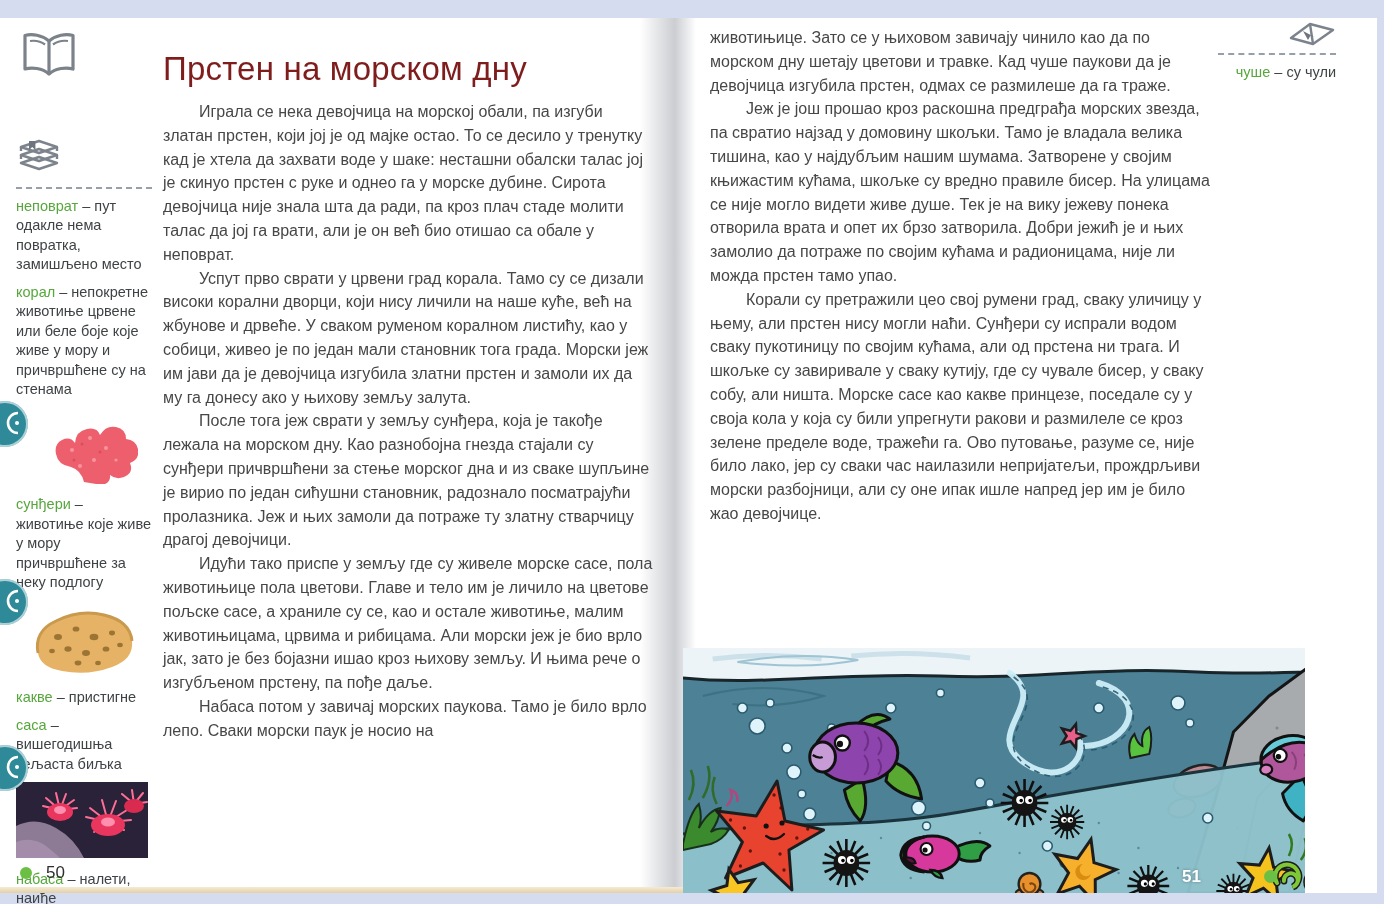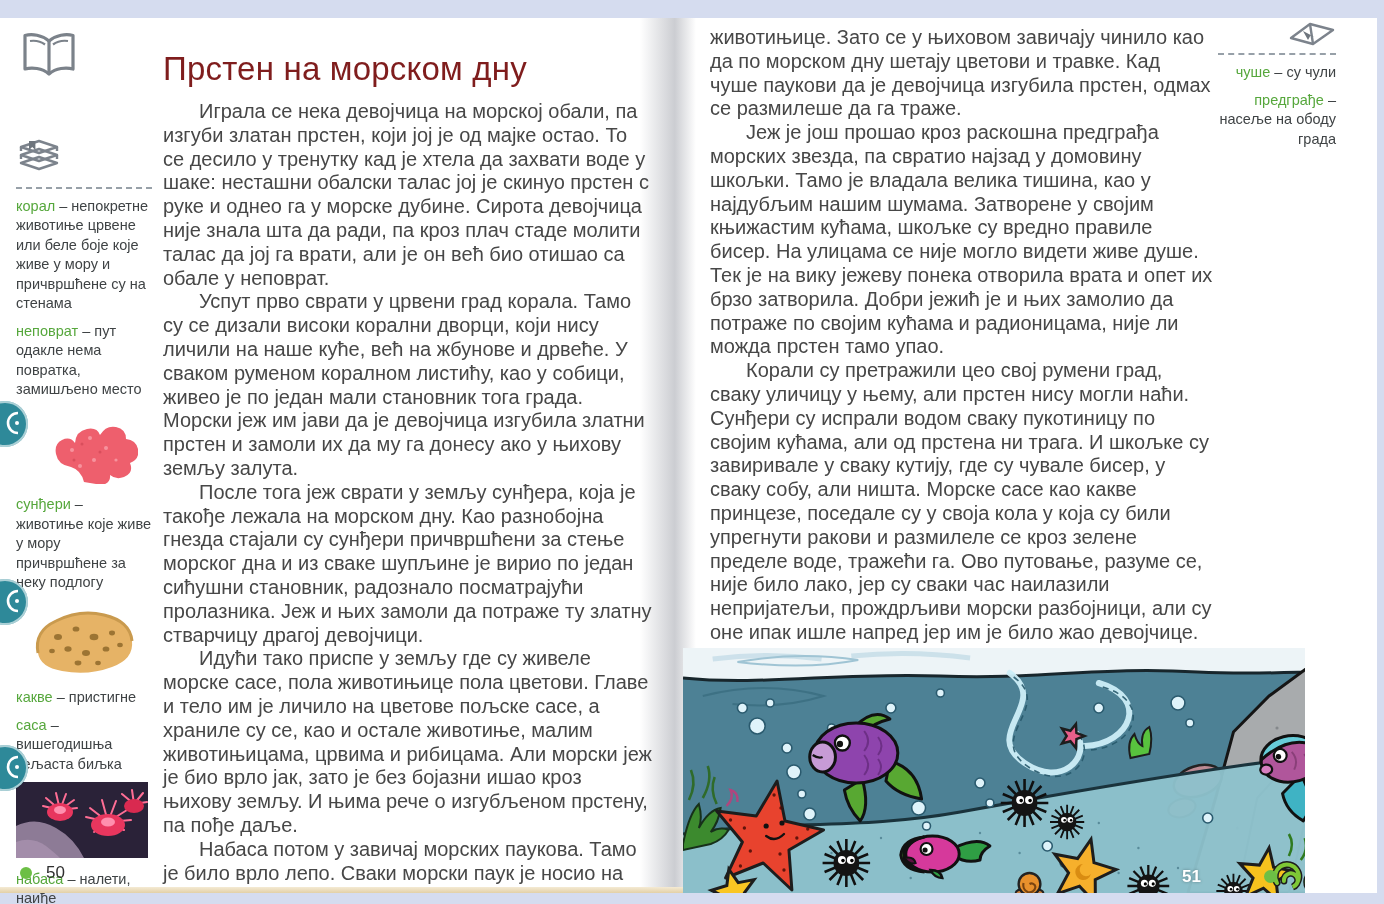--- a/index.html
+++ b/index.html
@@ -12,21 +12,21 @@
   .book{position:absolute;top:18px;left:0;width:1377px;height:875px;background:#ffffff;}
   .spine{position:absolute;left:640px;top:0;width:56px;height:875px;
     background:linear-gradient(90deg,rgba(110,115,130,0) 0%,rgba(85,90,105,.30) 62%,rgba(110,115,130,0) 100%);}
   .page-bottom-edge{position:absolute;left:0;top:869px;width:700px;height:6px;
     background:linear-gradient(#f4ead4,#e3d0a6);}
 
   
   .open-book-icon{position:absolute;left:20px;top:13px;}
   .lesson-title{position:absolute;left:163px;top:10px;font-size:33px;font-weight:500;
     color:#7f1d1d;letter-spacing:.2px;}
-  .story{position:absolute;color:#474747;font-size:20px;line-height:23.8px;text-align:left;}
+  .story{position:absolute;color:#474747;font-size:16px;line-height:23.8px;text-align:left;}
   .story-left{left:163px;top:82px;width:490px;}
   .story-right{left:710px;top:8px;width:503px;}
   .story p{margin:0;text-indent:36px;}
   .story p.no-indent{text-indent:0;}
 
   
   .sidebar-left{position:absolute;left:16px;top:112px;width:136px;
     font-size:14.5px;line-height:19.5px;color:#3f4345;}
   .sidebar-right{position:absolute;left:1218px;top:0;width:118px;
     font-size:14.5px;line-height:19.5px;color:#3f4345;text-align:right;}
@@ -87,26 +87,26 @@
         <path d="M5,33 L23,39 L41,33 L23,27 Z"></path>
         <path d="M5,25 L23,31 L41,25 L23,19 Z"></path>
         <path d="M5,17 L23,23 L41,17 L23,11 Z"></path>
         <path d="M5,17 L5,21 M41,17 L41,21 M5,25 L5,29 M41,25 L41,29"></path>
         <path d="M13,11 l0,9 l3.2,-3 l3.2,3 l0,-9" fill="#6e757d" stroke="none"></path>
       </svg>
     </span>
     <div class="dashed-divider"></div>
 
     <p class="vocab-entry">
+      <span class="vterm">неповрат</span>
+      <span>– пут одакле нема повратка, замишљено место</span>
+    </p>
+    <p class="vocab-entry">
       <span class="vterm">корал</span>
       <span>– непокретне животиње црвене или беле боје које живе у мору и причвршћене су на стенама</span>
-    </p>
-    <p class="vocab-entry">
-      <span class="vterm">неповрат</span>
-      <span>– пут одакле нема повратка, замишљено место</span>
     </p>
 
     <span class="photo coral-photo">
       <svg width="106" height="76" viewBox="0 0 106 76">
         <path d="M52,74 q-3,-12 -13,-15 q-13,-2 -15,-13 q-2,-10 6,-14 q8,-4 13,3 q1,-12 12,-14 q10,-2 13,6 q6,-10 16,-8 q10,2 10,12 q10,1 12,10 q2,10 -8,14 q4,10 -6,14 q-8,3 -14,-2 q1,8 -8,10 z" fill="#ee5f6d"></path>
         <g fill="#f9a0aa" opacity=".8">
           <circle cx="40" cy="42" r="2"></circle>
             <circle cx="58" cy="30" r="2"></circle>
             <circle cx="74" cy="40" r="2"></circle>
           <circle cx="62" cy="52" r="2"></circle>
@@ -223,24 +223,20 @@
       <svg width="48" height="30" viewBox="0 0 48 30" fill="none" stroke="#7c838c" stroke-width="2.4" stroke-linejoin="round">
         <path d="M3,20 L22,6 L45,12 L25,26 Z"></path>
         <path d="M22,6 L25,26"></path>
         <path d="M15,13 l5,9 l2.5,-4.5 l4,1.5 z" fill="#6e757d" stroke="none"></path>
       </svg>
     </span>
     <div class="dashed-divider"></div>
     <p class="vocab-entry">
       <span class="vterm">чуше</span>
       <span>– су чули</span>
-    </p>
-    <p class="vocab-entry">
-      <span class="vterm">предграђе</span>
-      <span>– насеље на ободу града</span>
     </p>
   </div>
 
   <div class="illustration">
     <svg width="694" height="245" viewBox="0 0 701 245" preserveAspectRatio="none">
       <rect width="701" height="245" fill="#edf4f7"></rect>
       <g fill="none" stroke="#c9dfe9" stroke-width="5" opacity=".9">
         <path d="M30,11 q55,-7 110,0"></path>
           <path d="M170,8 q60,-6 120,2"></path>
       </g>

